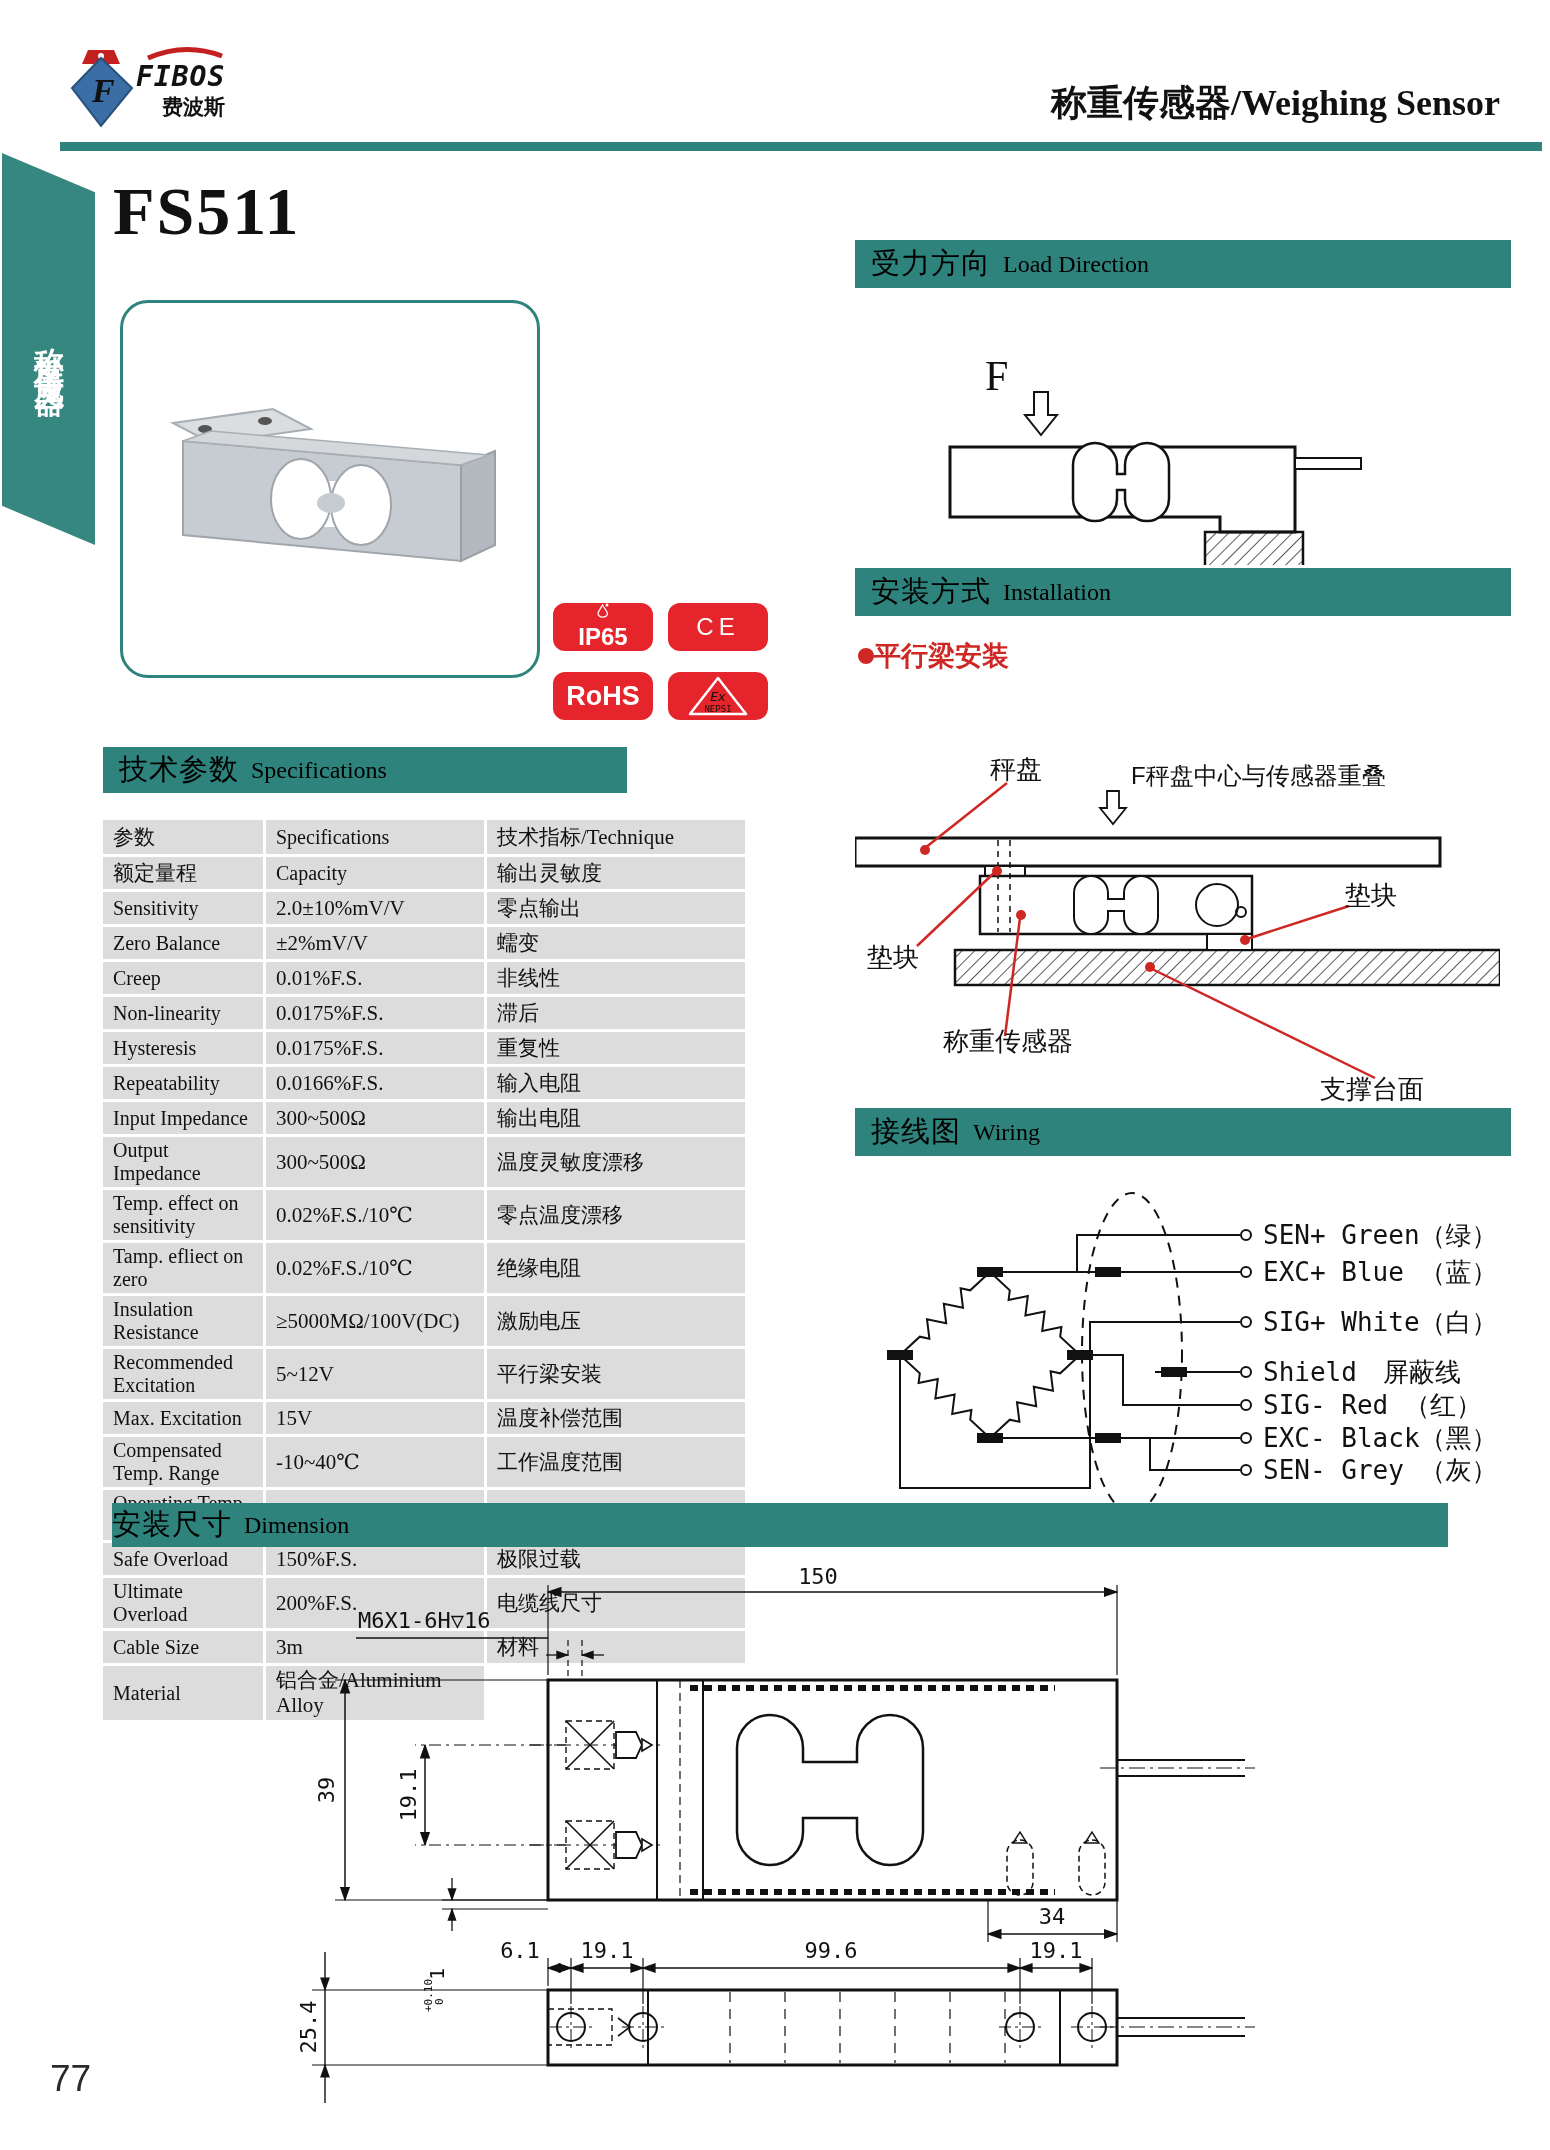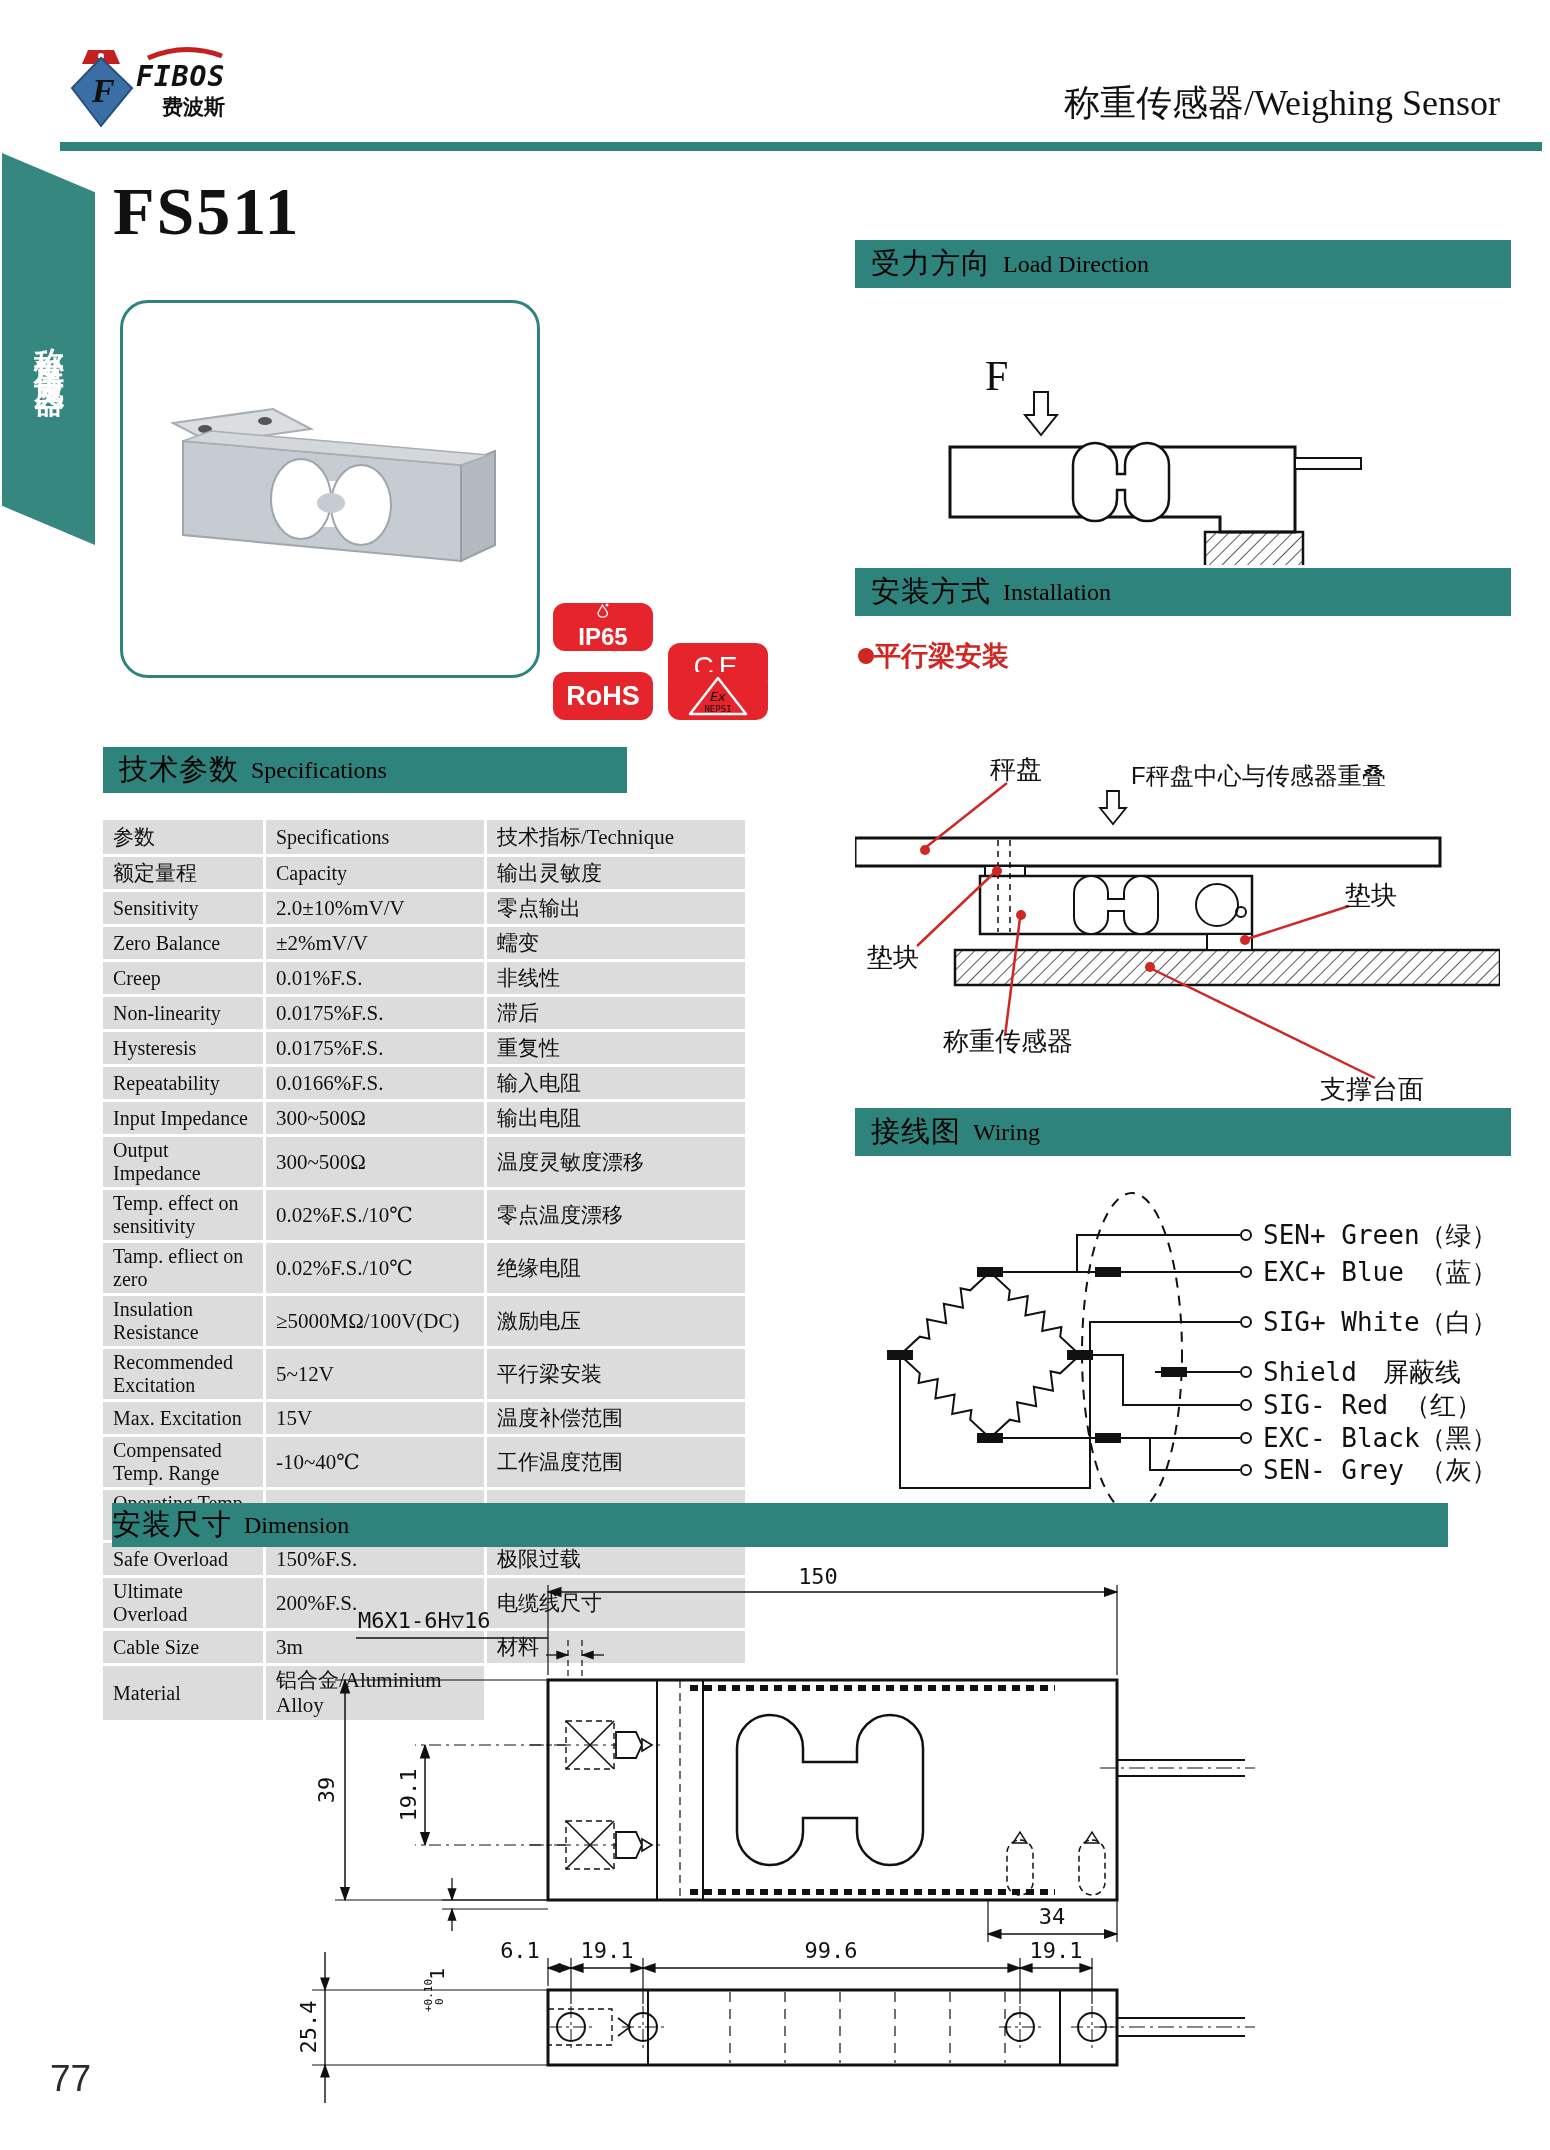--- a/index.html
+++ b/index.html
@@ -3,40 +3,40 @@
 <meta charset="utf-8">
 <style>
   html,body{margin:0;padding:0;background:#e8e8e8;}
   #page{position:relative;width:1550px;height:2150px;background:#ffffff;overflow:hidden;
         font-family:"Liberation Sans","DejaVu Sans",sans-serif;color:#111;}
   .abs{position:absolute;}
 
   
   #brand-logo{left:70px;top:42px;width:180px;height:100px;}
   #page-title{left:700px;top:68px;width:800px;height:70px;text-align:right;
-      font-family:"Liberation Serif","DejaVu Serif",serif;font-weight:normal;font-size:36px;line-height:70px;}
+      font-family:"Liberation Serif","DejaVu Serif",serif;font-weight:bold;font-size:36px;line-height:70px;}
   #header-rule{left:60px;top:142px;width:1482px;height:9px;background:#2e837d;}
 
   
   #side-tab{left:2px;top:153px;width:93px;height:392px;background:#35877f;
       clip-path:polygon(0 0,100% 10%,100% 100%,0 90%);
       display:flex;align-items:center;justify-content:center;}
   #side-tab span{writing-mode:vertical-rl;text-orientation:upright;color:#fff;
       font-size:30px;font-weight:bold;letter-spacing:10px;}
 
   
   #model-title{left:113px;top:172px;font-family:"Liberation Serif","DejaVu Serif",serif;
       font-weight:bold;font-size:68px;letter-spacing:2px;}
   #photo-box{left:120px;top:300px;width:414px;height:372px;border:3px solid #2e837d;border-radius:28px;background:#fff;}
 
   
   .badge{width:100px;height:48px;background:#e5242b;border-radius:12px;color:#fff;
       display:flex;align-items:center;justify-content:center;gap:4px;flex-direction:column;}
   #badge-ip65{left:553px;top:603px;}
-  #badge-ce{left:668px;top:603px;font-family:"Liberation Sans",sans-serif;font-size:28px;letter-spacing:5px;margin-top:40px;}
+  #badge-ce{left:668px;top:603px;font-family:"Liberation Sans",sans-serif;font-size:24px;letter-spacing:5px;}
   #badge-rohs{left:553px;top:672px;font-weight:bold;font-size:27px;}
   #badge-ex{left:668px;top:672px;}
   #badge-ip65 .lbl{font-weight:bold;font-size:24px;}
 
   
   .sec-bar{background:#2e837d;color:#000000;display:flex;align-items:center;padding-left:16px;gap:12px;}
   .sec-bar .cn{font-size:29px;letter-spacing:1px;}
   .sec-bar .en{font-family:"Liberation Serif","DejaVu Serif",serif;font-size:24px;}
   #spec-bar{left:103px;top:747px;width:508px;height:46px;}
   #ld-bar{left:855px;top:240px;width:640px;height:48px;}

